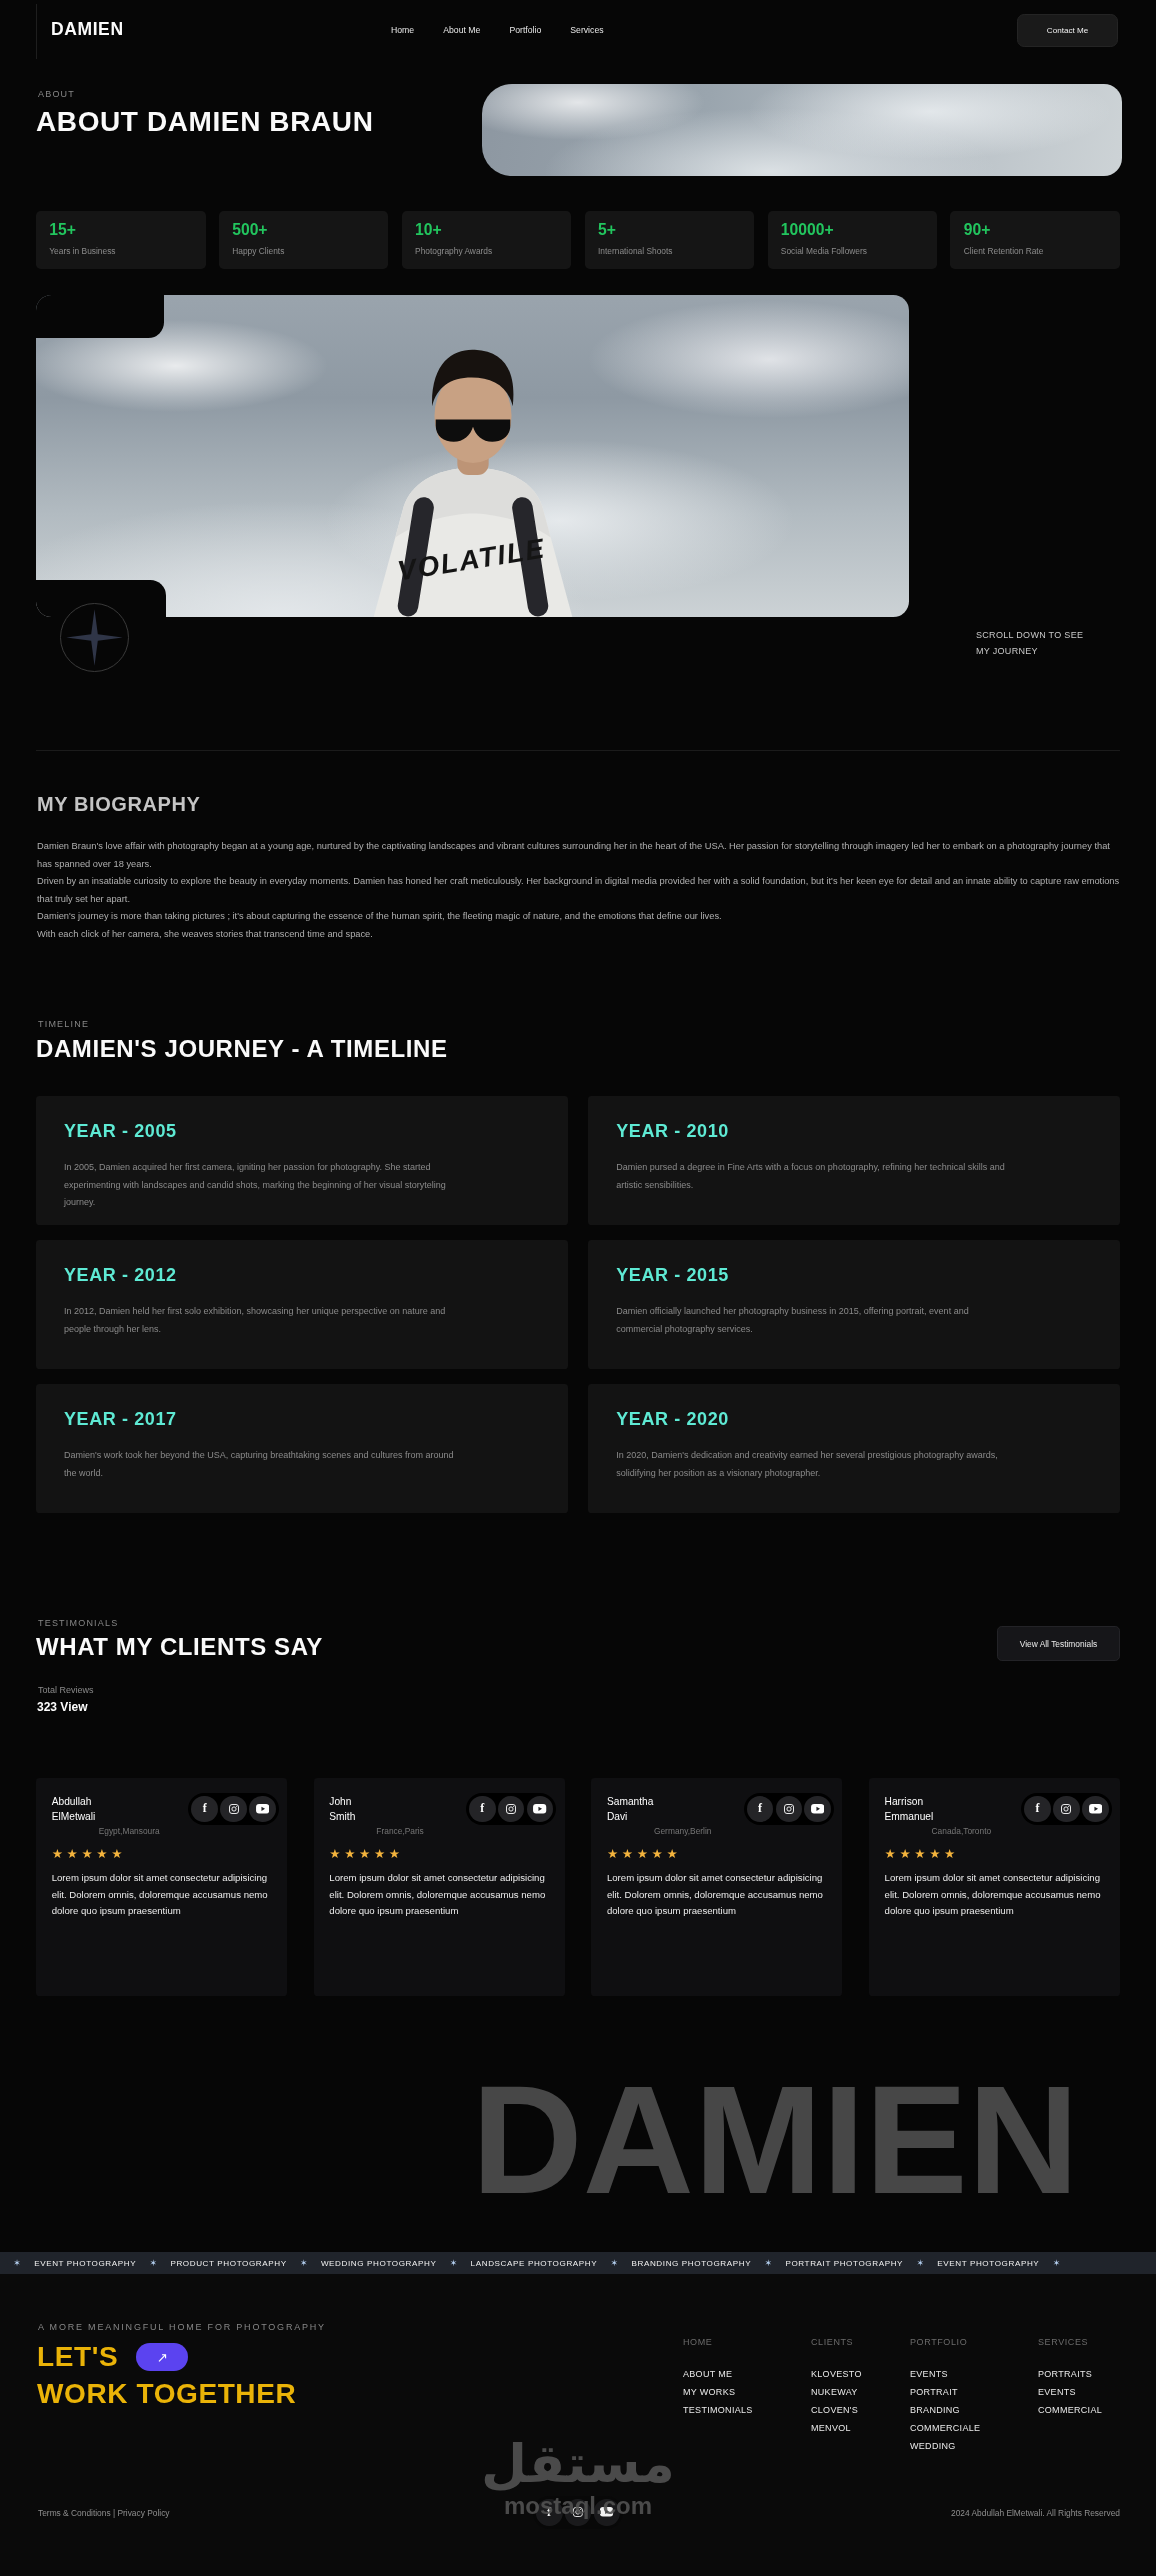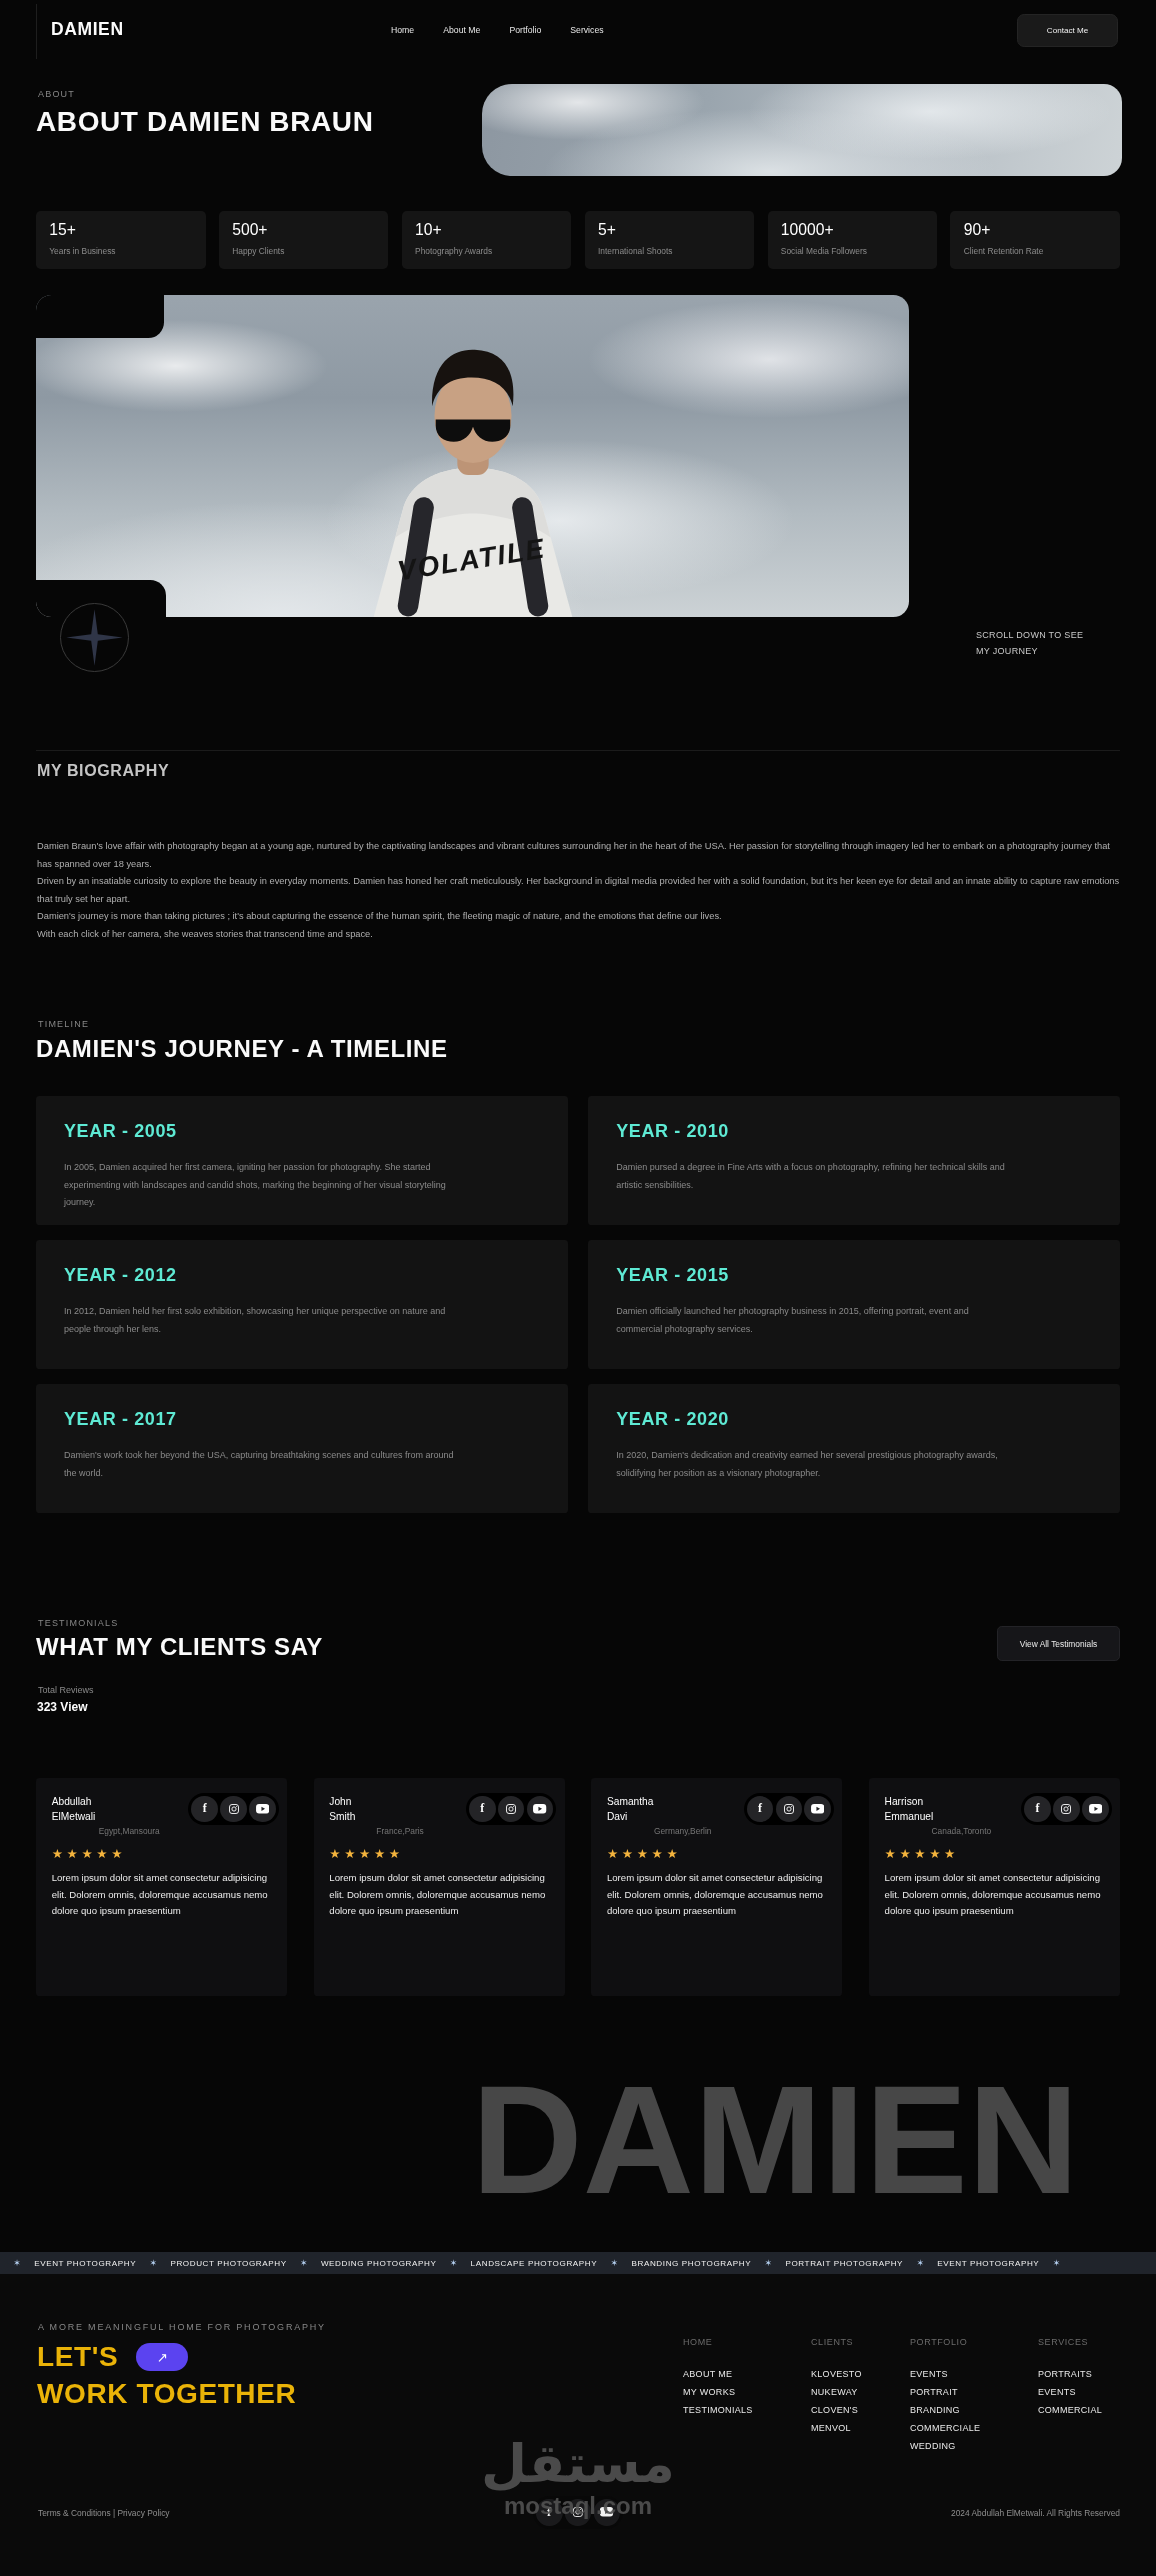--- a/index.html
+++ b/index.html
@@ -29,21 +29,21 @@
     border-radius:30px 18px 18px 30px;
     background:
       radial-gradient(ellipse 181px 54px at 15% 20%, rgba(255,255,255,.75), rgba(255,255,255,0) 70%),
       radial-gradient(ellipse 253px 66px at 70% 30%, rgba(245,248,250,.7), rgba(255,255,255,0) 72%),
       radial-gradient(ellipse 301px 84px at 45% 95%, rgba(225,230,233,.9), rgba(255,255,255,0) 75%),
       linear-gradient(100deg,#8d97a1 0%, #9aa5ae 35%, #b8c0c6 70%, #cdd3d6 100%);
   }
   
   .stats { position:absolute; left:36px; top:211px; width:1084px; display:flex; gap:13.3px; }
   .stat { flex:1; height:58px; background:#151515; border-radius:4.8px; padding:9.6px 13.3px; }
-  .stat-value { font-size:15.7px; font-weight:400; color:#ffffff; }
+  .stat-value { font-size:15.7px; font-weight:700; color:#22c55e; }
   .stat-label { margin-top:7.2px; font-size:8.4px; color:#8c8c8c; }
   
   .hero {
     position:absolute; left:36px; top:295px; width:873px; height:322px;
     border-radius:15.7px; overflow:hidden;
     background:
       radial-gradient(ellipse 217px 66px at 16% 22%, rgba(255,255,255,.8), rgba(255,255,255,0) 70%),
       radial-gradient(ellipse 259px 84px at 84% 20%, rgba(250,250,252,.75), rgba(255,255,255,0) 70%),
       radial-gradient(ellipse 313px 108px at 60% 70%, rgba(238,241,243,.85), rgba(255,255,255,0) 75%),
       radial-gradient(ellipse 385px 145px at 28% 100%, rgba(228,232,235,.95), rgba(255,255,255,0) 80%),
@@ -53,21 +53,21 @@
   .notch-bl { position:absolute; left:0; bottom:0; width:130px; height:37px; background:#060606; border-top-right-radius:15.7px; }
   .person { position:absolute; left:50%; bottom:0; transform:translateX(-50%); }
   .compass {
     position:absolute; left:60px; top:603px; width:69px; height:69px;
     border:0.6px solid #3a3a3a; border-radius:50%;
     display:flex; align-items:center; justify-content:center;
   }
   .scroll-note { position:absolute; left:976px; top:628px; font-size:9px; color:#c9c9c9; letter-spacing:0.3px; line-height:15.7px; }
   
   .divider { position:absolute; left:36px; top:750px; width:1084px; height:0.6px; background:#1b1b1b; }
-  .bio-title { position:absolute; left:37px; top:762px; font-size:16px; font-weight:700; letter-spacing:0.6px; color:#c4c4c4; }
+  .bio-title { position:absolute; left:37px; top:793px; font-size:20px; font-weight:700; letter-spacing:0.6px; color:#c4c4c4; }
   .bio-text { position:absolute; left:37px; top:838px; width:1084px; font-size:9.3px; color:#b0b0b0; line-height:17.5px; }
   
   .journey-eyebrow { position:absolute; left:38px; top:1019px; }
   .journey-title { position:absolute; left:36px; top:1035px; font-size:24px; font-weight:700; letter-spacing:0.6px; color:#fafafa; }
   .timeline { position:absolute; left:36px; top:1096px; width:1084px; display:grid; grid-template-columns:1fr 1fr; column-gap:20.5px; row-gap:15px; }
   .tcard { height:129px; background:#131313; border-radius:3.6px; padding:25px 28px; }
   .tcard h3 { font-size:18px; color:#5eead4; font-weight:700; letter-spacing:0.6px; }
   .tcard p { margin-top:17px; font-size:9px; color:#8a8a8a; line-height:17.5px; max-width:398px; }
   
   .tst-eyebrow { position:absolute; left:38px; top:1618px; }

